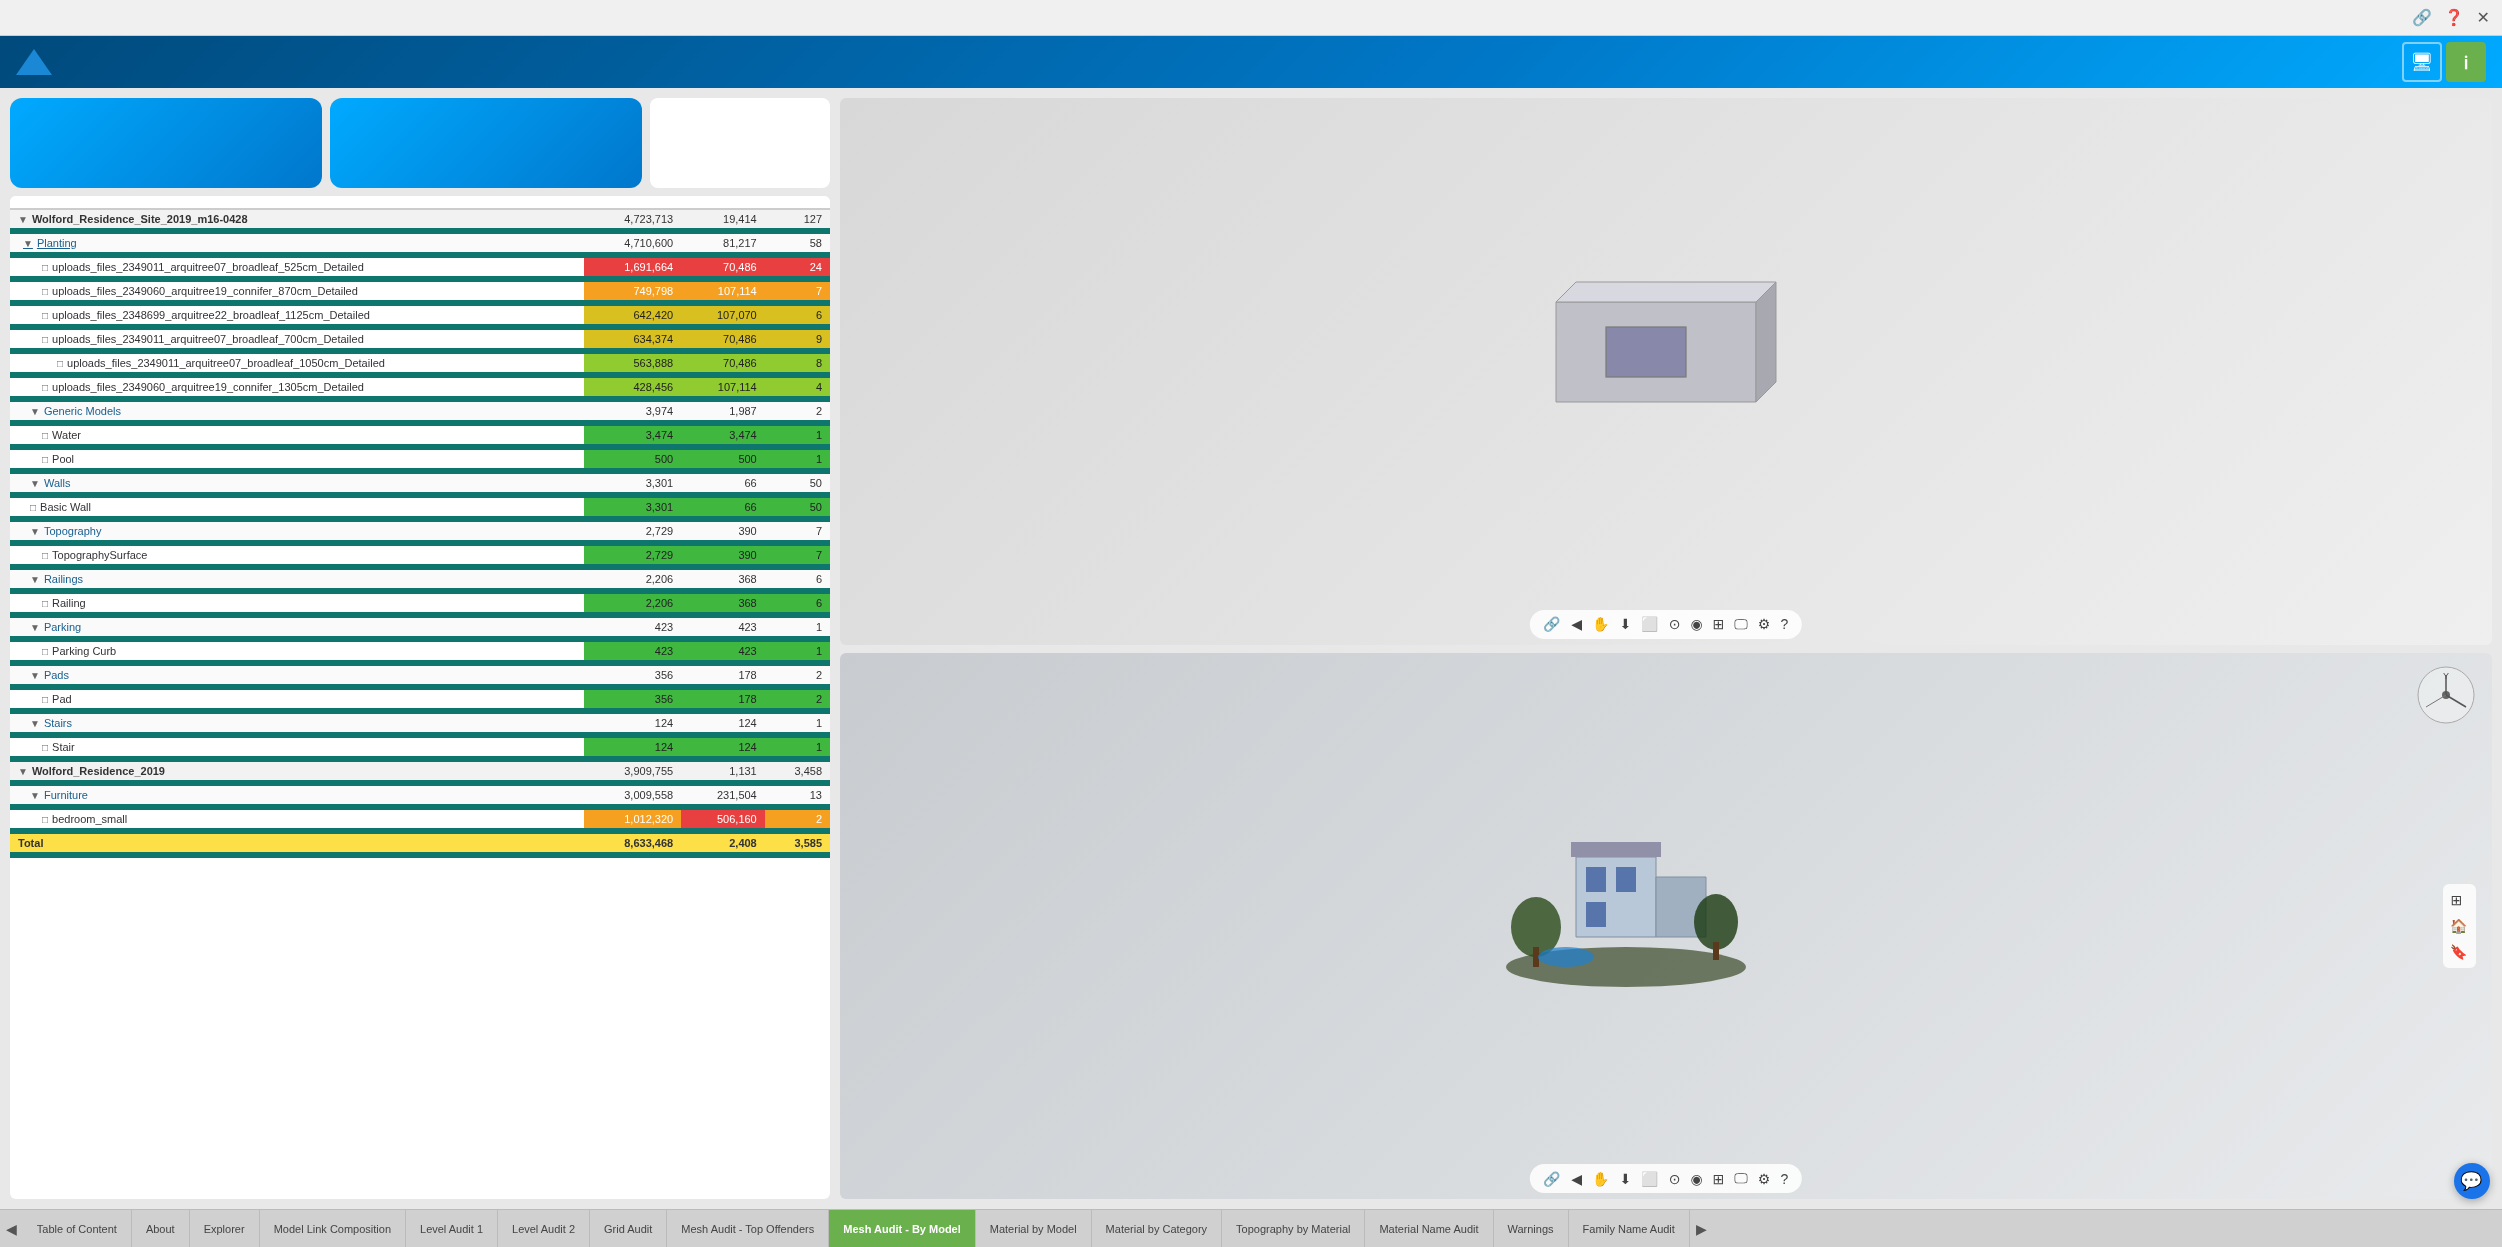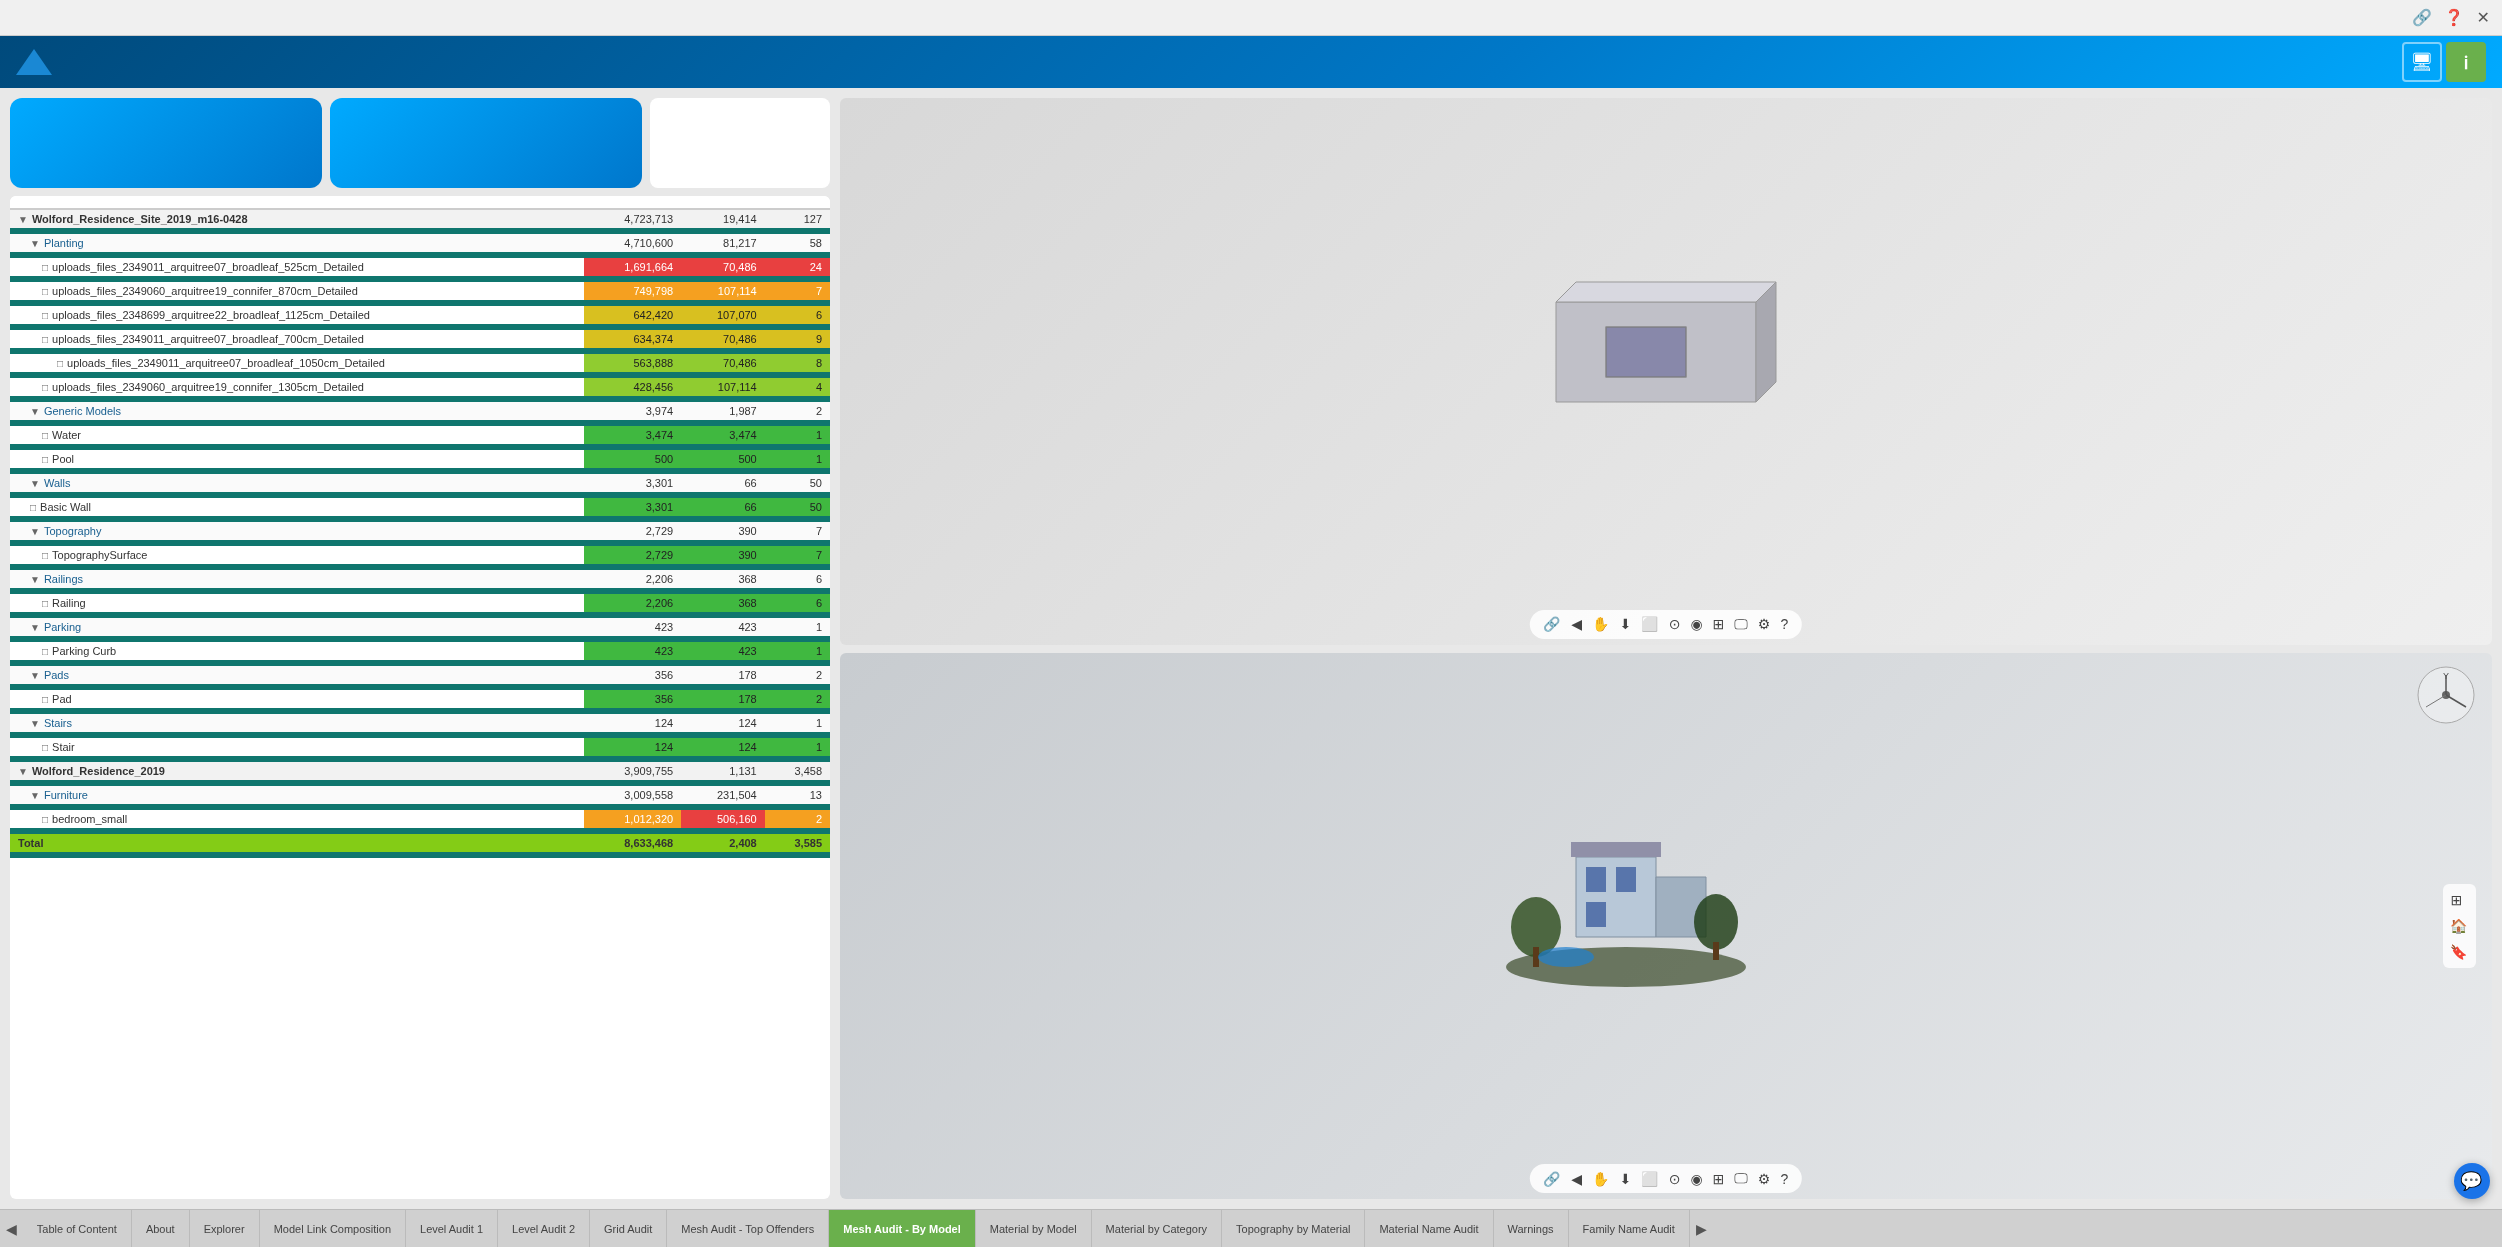--- a/index.html
+++ b/index.html
@@ -213,21 +213,21 @@
             </tr>
           </thead>
           <tbody id="table-body">
               <tr style="background: rgb(242, 242, 242);">
                 <td style="padding-left: 8px; font-weight: bold;"><span style="color:#666;margin-right:4px;font-size:10px;">▼</span>Wolford_Residence_Site_2019_m16-0428</td>
                 <td style="text-align: right;">4,723,713</td>
                 <td style="text-align: right;">19,414</td>
                 <td style="text-align: right;">127</td>
               </tr>
               <tr style="background: rgb(250, 250, 250);">
-                <td style="padding-left: 20px; color: rgb(26, 96, 144);"><span style="color:#666;margin-right:4px;font-size:10px;">▼</span>Planting</td>
+                <td style="padding-left: 13px; color: rgb(26, 96, 144); text-decoration: underline;"><span style="color:#666;margin-right:4px;font-size:10px;">▼</span>Planting</td>
                 <td style="text-align: right;">4,710,600</td>
                 <td style="text-align: right;">81,217</td>
                 <td style="text-align: right;">58</td>
               </tr>
               <tr style="background: white;">
                 <td style="padding-left: 32px;"><span style="color:#666;margin-right:4px;font-size:10px;">□</span>uploads_files_2349011_arquitree07_broadleaf_525cm_Detailed</td>
                 <td style="text-align: right; background: rgb(232, 64, 64); color: white; border-radius: 2px;">1,691,664</td>
                 <td style="text-align: right; background: rgb(232, 64, 64); color: white;">70,486</td>
                 <td style="text-align: right; background: rgb(232, 64, 64); color: white;">24</td>
               </tr>
@@ -362,21 +362,21 @@
                 <td style="text-align: right;">3,009,558</td>
                 <td style="text-align: right;">231,504</td>
                 <td style="text-align: right;">13</td>
               </tr>
               <tr style="background: white;">
                 <td style="padding-left: 32px;"><span style="color:#666;margin-right:4px;font-size:10px;">□</span>bedroom_small</td>
                 <td style="text-align: right; background: rgb(245, 160, 32); color: white; border-radius: 2px;">1,012,320</td>
                 <td style="text-align: right; background: rgb(232, 64, 64); color: white;">506,160</td>
                 <td style="text-align: right; background: rgb(245, 160, 32); color: white;">2</td>
               </tr>
-              <tr style="font-weight: bold; background: #84cc16; border-top: 2px solid rgb(204, 204, 204);">
+              <tr style="font-weight: bold; background: #fde047; border-top: 2px solid rgb(204, 204, 204);">
                 <td style="padding-left: 8px;">Total</td>
                 <td style="text-align: right; margin-top: 29px;">8,633,468</td>
                 <td style="text-align: right;">2,408</td>
                 <td style="text-align: right;">3,585</td>
               </tr>
             </tbody>
         </table>
       </div>
     </div>
 

